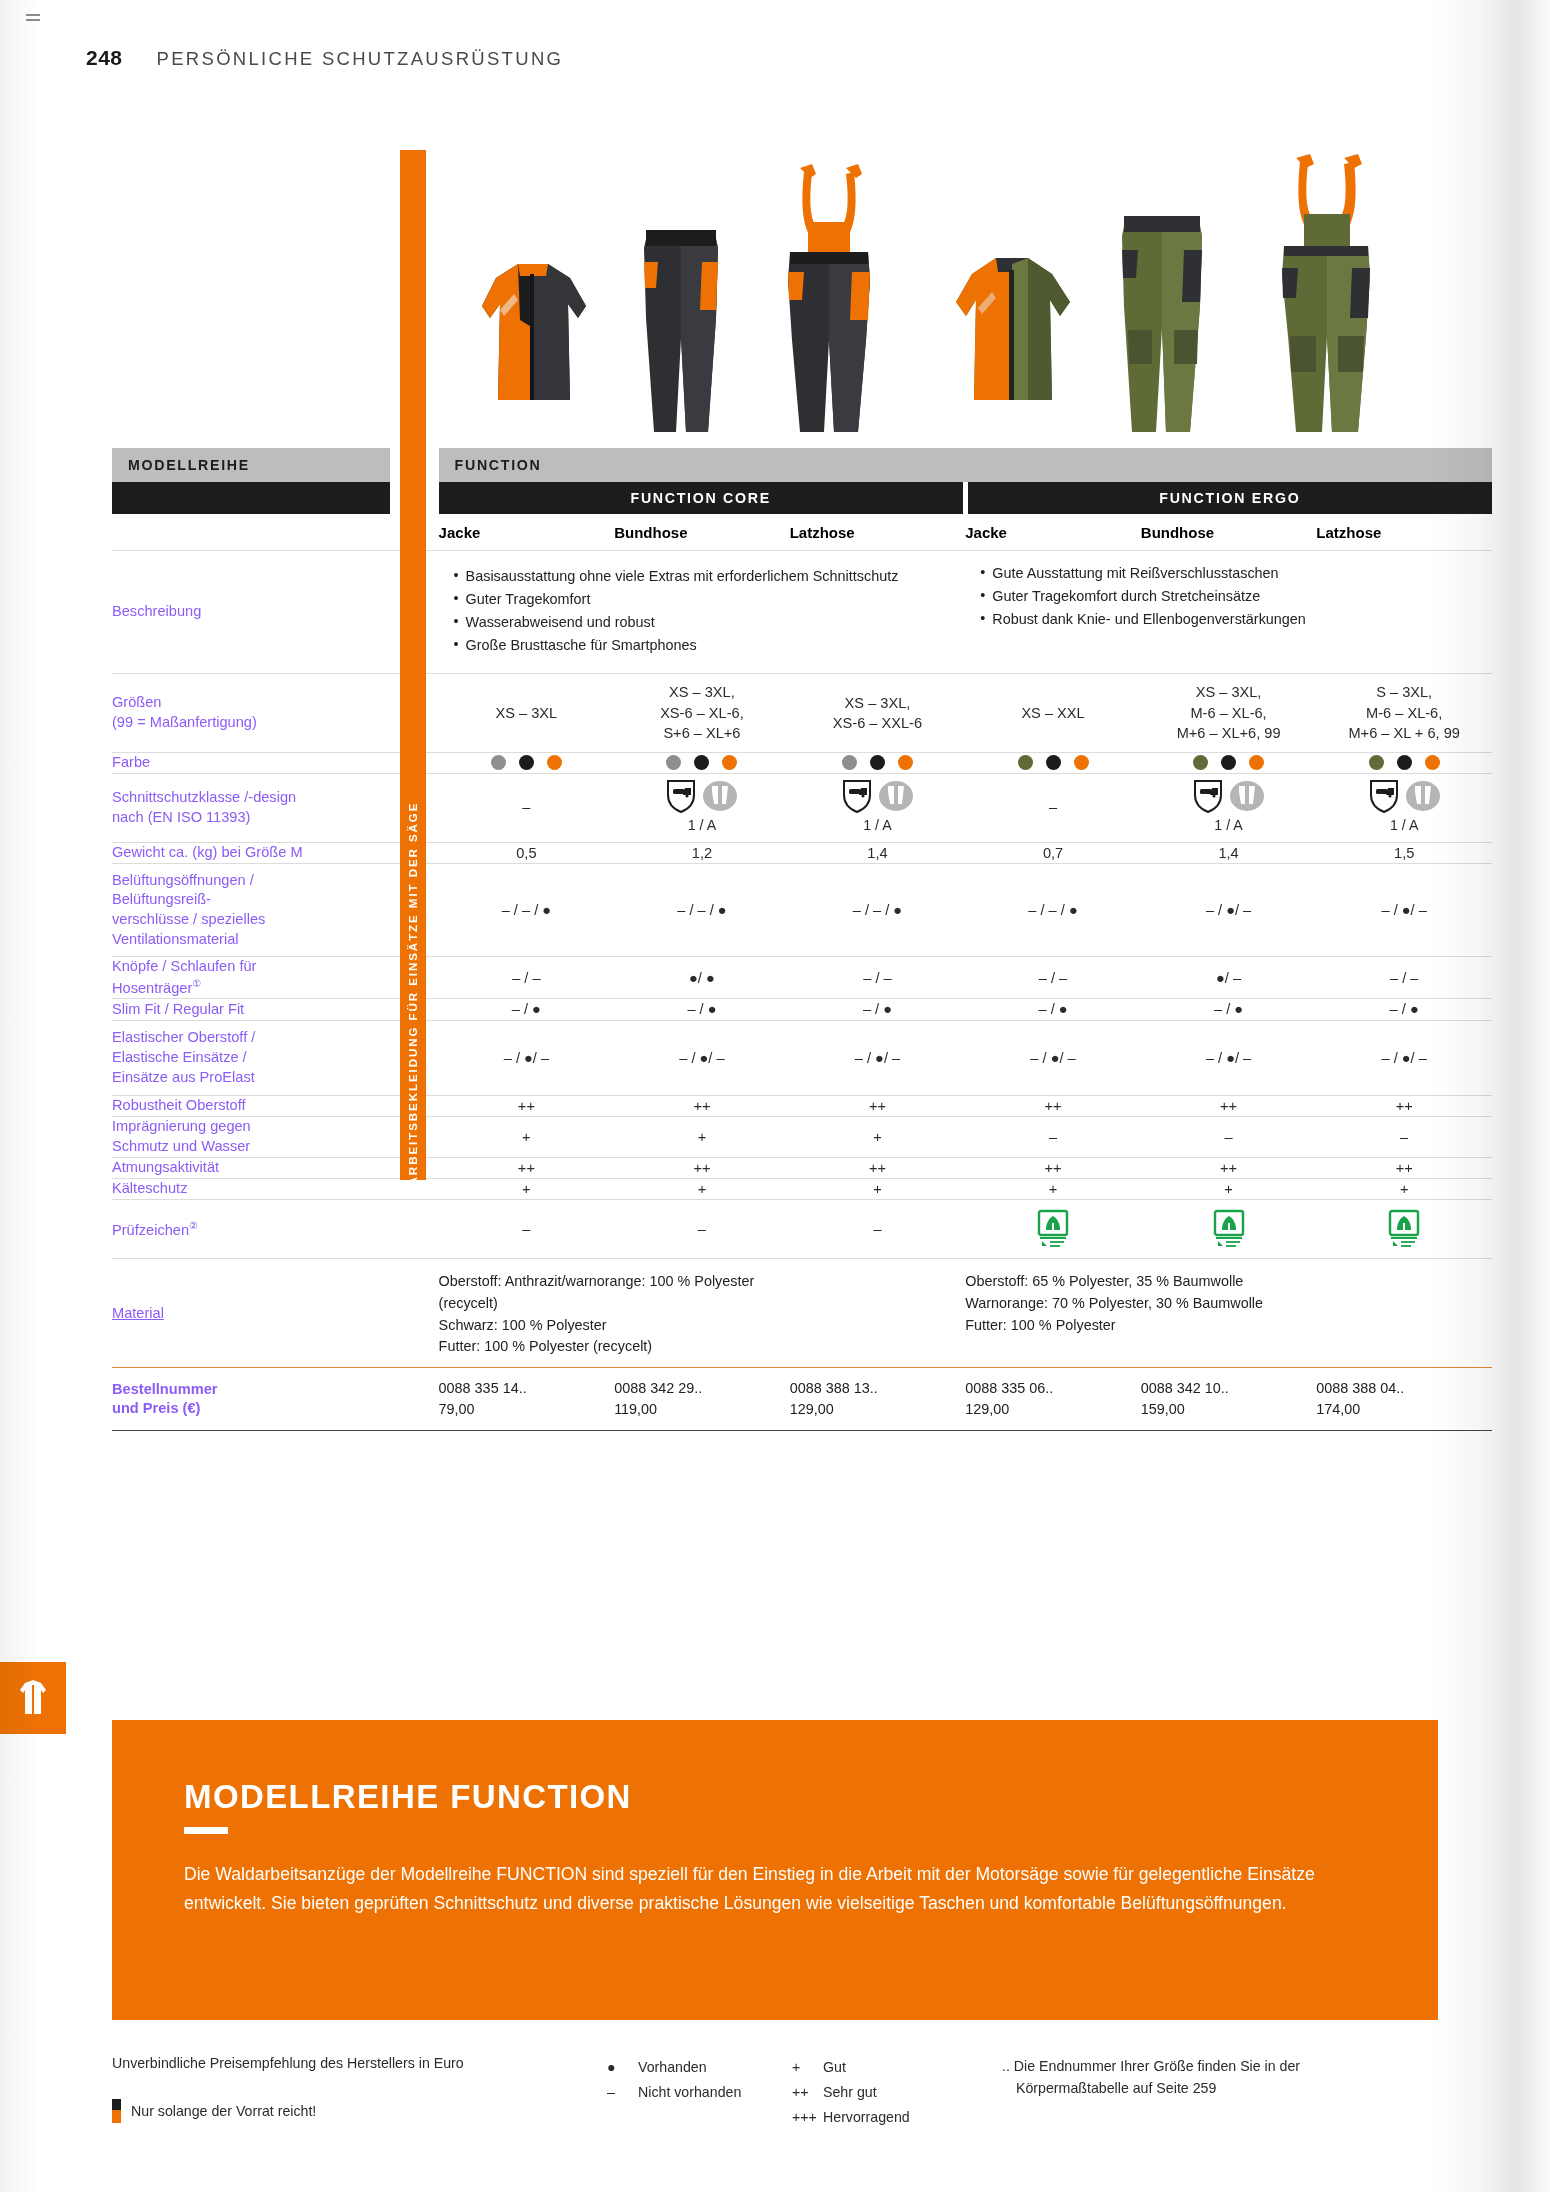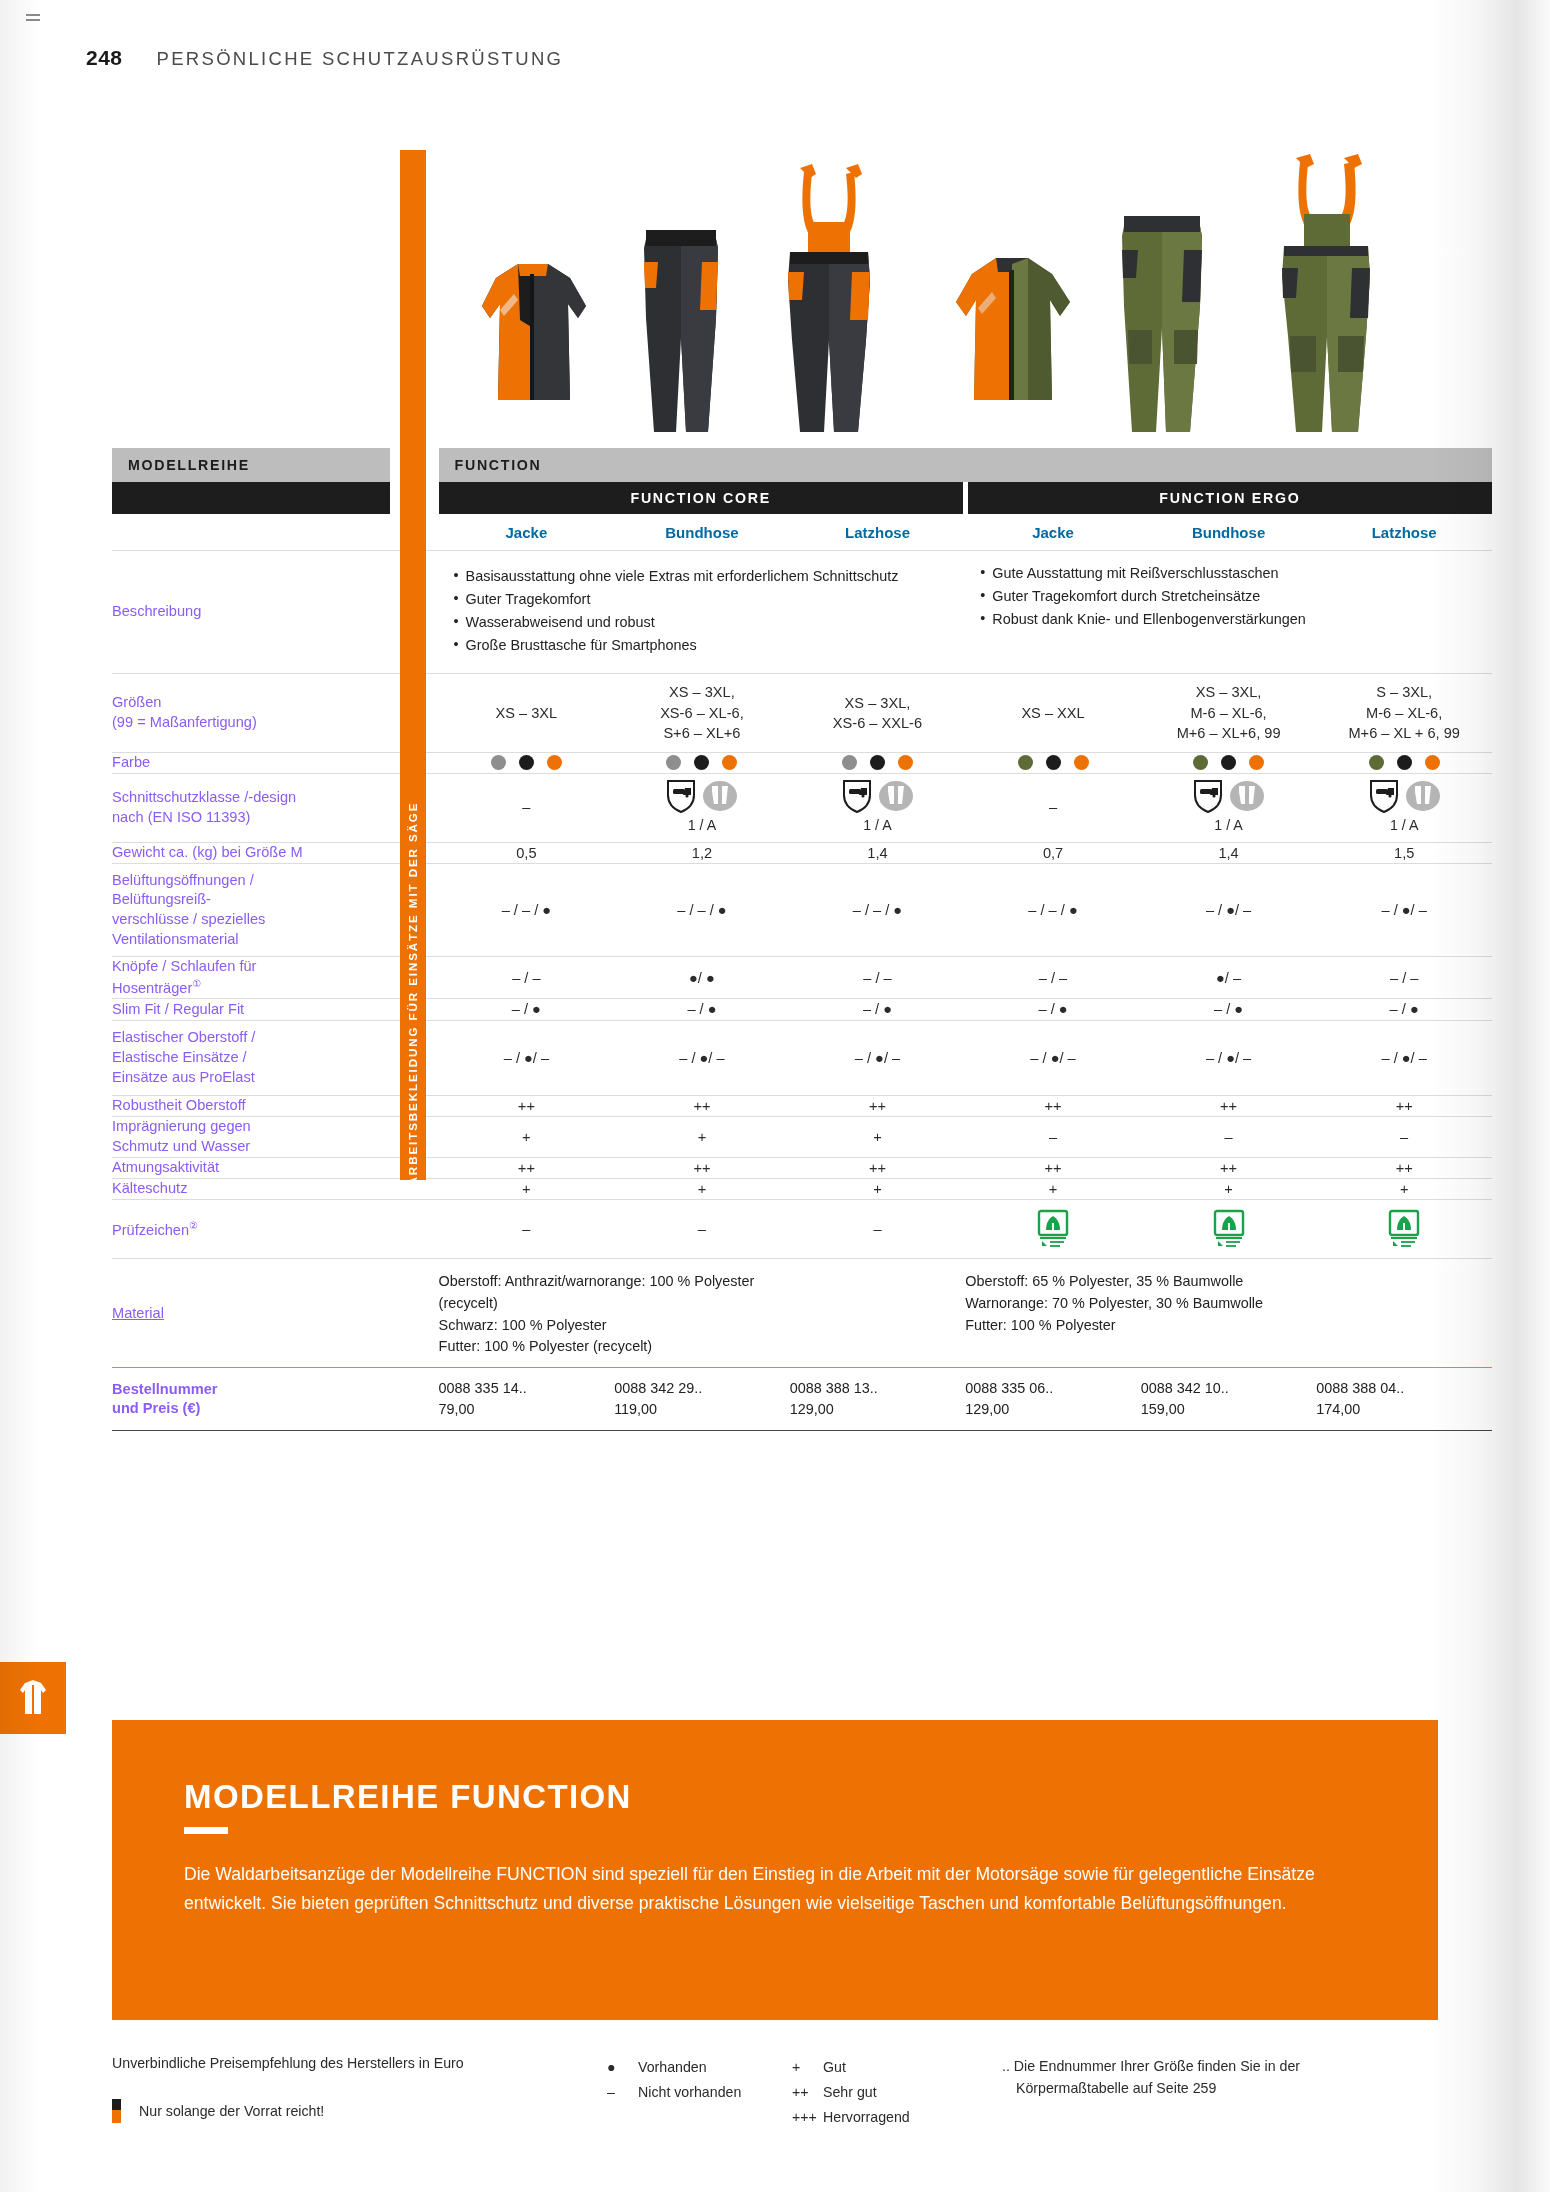--- a/index.html
+++ b/index.html
@@ -59,21 +59,21 @@
   table.spec td,table.spec th{padding:0;vertical-align:middle;}
   .c-label{width:272px;}
   .c-gap{width:48px;}
   .c-col{width:172px;}
 
   
   .band-grey{background:#bdbdbd;height:34px;}
   .band-grey .bt{font-weight:bold;font-size:14.2px;letter-spacing:1.7px;color:#1d1d1d;padding-left:16px;}
   .band-black{background:#1d1d1d;height:32px;}
   .band-black .bt{font-weight:bold;font-size:14.2px;letter-spacing:1.7px;color:#fff;text-align:center;}
-  .subhead{height:36px;font-weight:bold;font-size:15px;text-align:center;color:#0369a1;}
+  .subhead{height:36px;font-weight:bold;font-size:15px;color:#000000;}
 
   .lbl{padding:9px 14px 9px 16px;color:#8b5cf6;font-size:14.6px;line-height:1.35;margin-left:40px;}
   .val{text-align:center;color:#2b2b2b;font-size:14.6px;line-height:1.4;padding:8px 4px;}
   .val-wide{text-align:left;padding:10px 16px;line-height:1.45;font-size:14.4px;}
   ul.bl{margin:0;padding:0 0 0 15px;list-style:none;}
   ul.bl li{position:relative;padding:0 0 2px 12px;line-height:1.45;}
   ul.bl li:before{content:"\2022";position:absolute;left:0;top:-1px;}
 
   .dotrow{display:flex;gap:13px;justify-content:center;align-items:center;}
   .dot{width:15px;height:15px;border-radius:50%;display:inline-block;}
@@ -99,21 +99,21 @@
 
   
   .footer{position:absolute;left:112px;top:2055px;width:1340px;font-size:14.2px;color:#2b2b2b;}
   .f-grid{display:flex;gap:0;align-items:flex-start;}
   .f-c1{width:495px;}
   .f-c2{width:185px;}
   .f-c3{width:210px;}
   .f-c4{width:430px;line-height:1.55;}
   .f-line{display:flex;gap:9px;line-height:1.75;}
   .f-sym{width:22px;display:inline-block;text-align:left;}
-  .stock{display:flex;align-items:center;gap:18px;margin-top:28px;}
+  .stock{display:flex;align-items:center;gap:10px;margin-top:28px;}
   .stock-ic{width:9px;height:24px;background:linear-gradient(to bottom,#1d1d1d 0 45%,#ee7203 45% 100%);}
 
   
   .tab{
     position:absolute;left:0;top:1662px;width:66px;height:72px;background:#ee7203;
     display:flex;align-items:center;justify-content:center;z-index:40;
   }
   
   .pz{display:flex;justify-content:center;}
   svg{display:block;}

